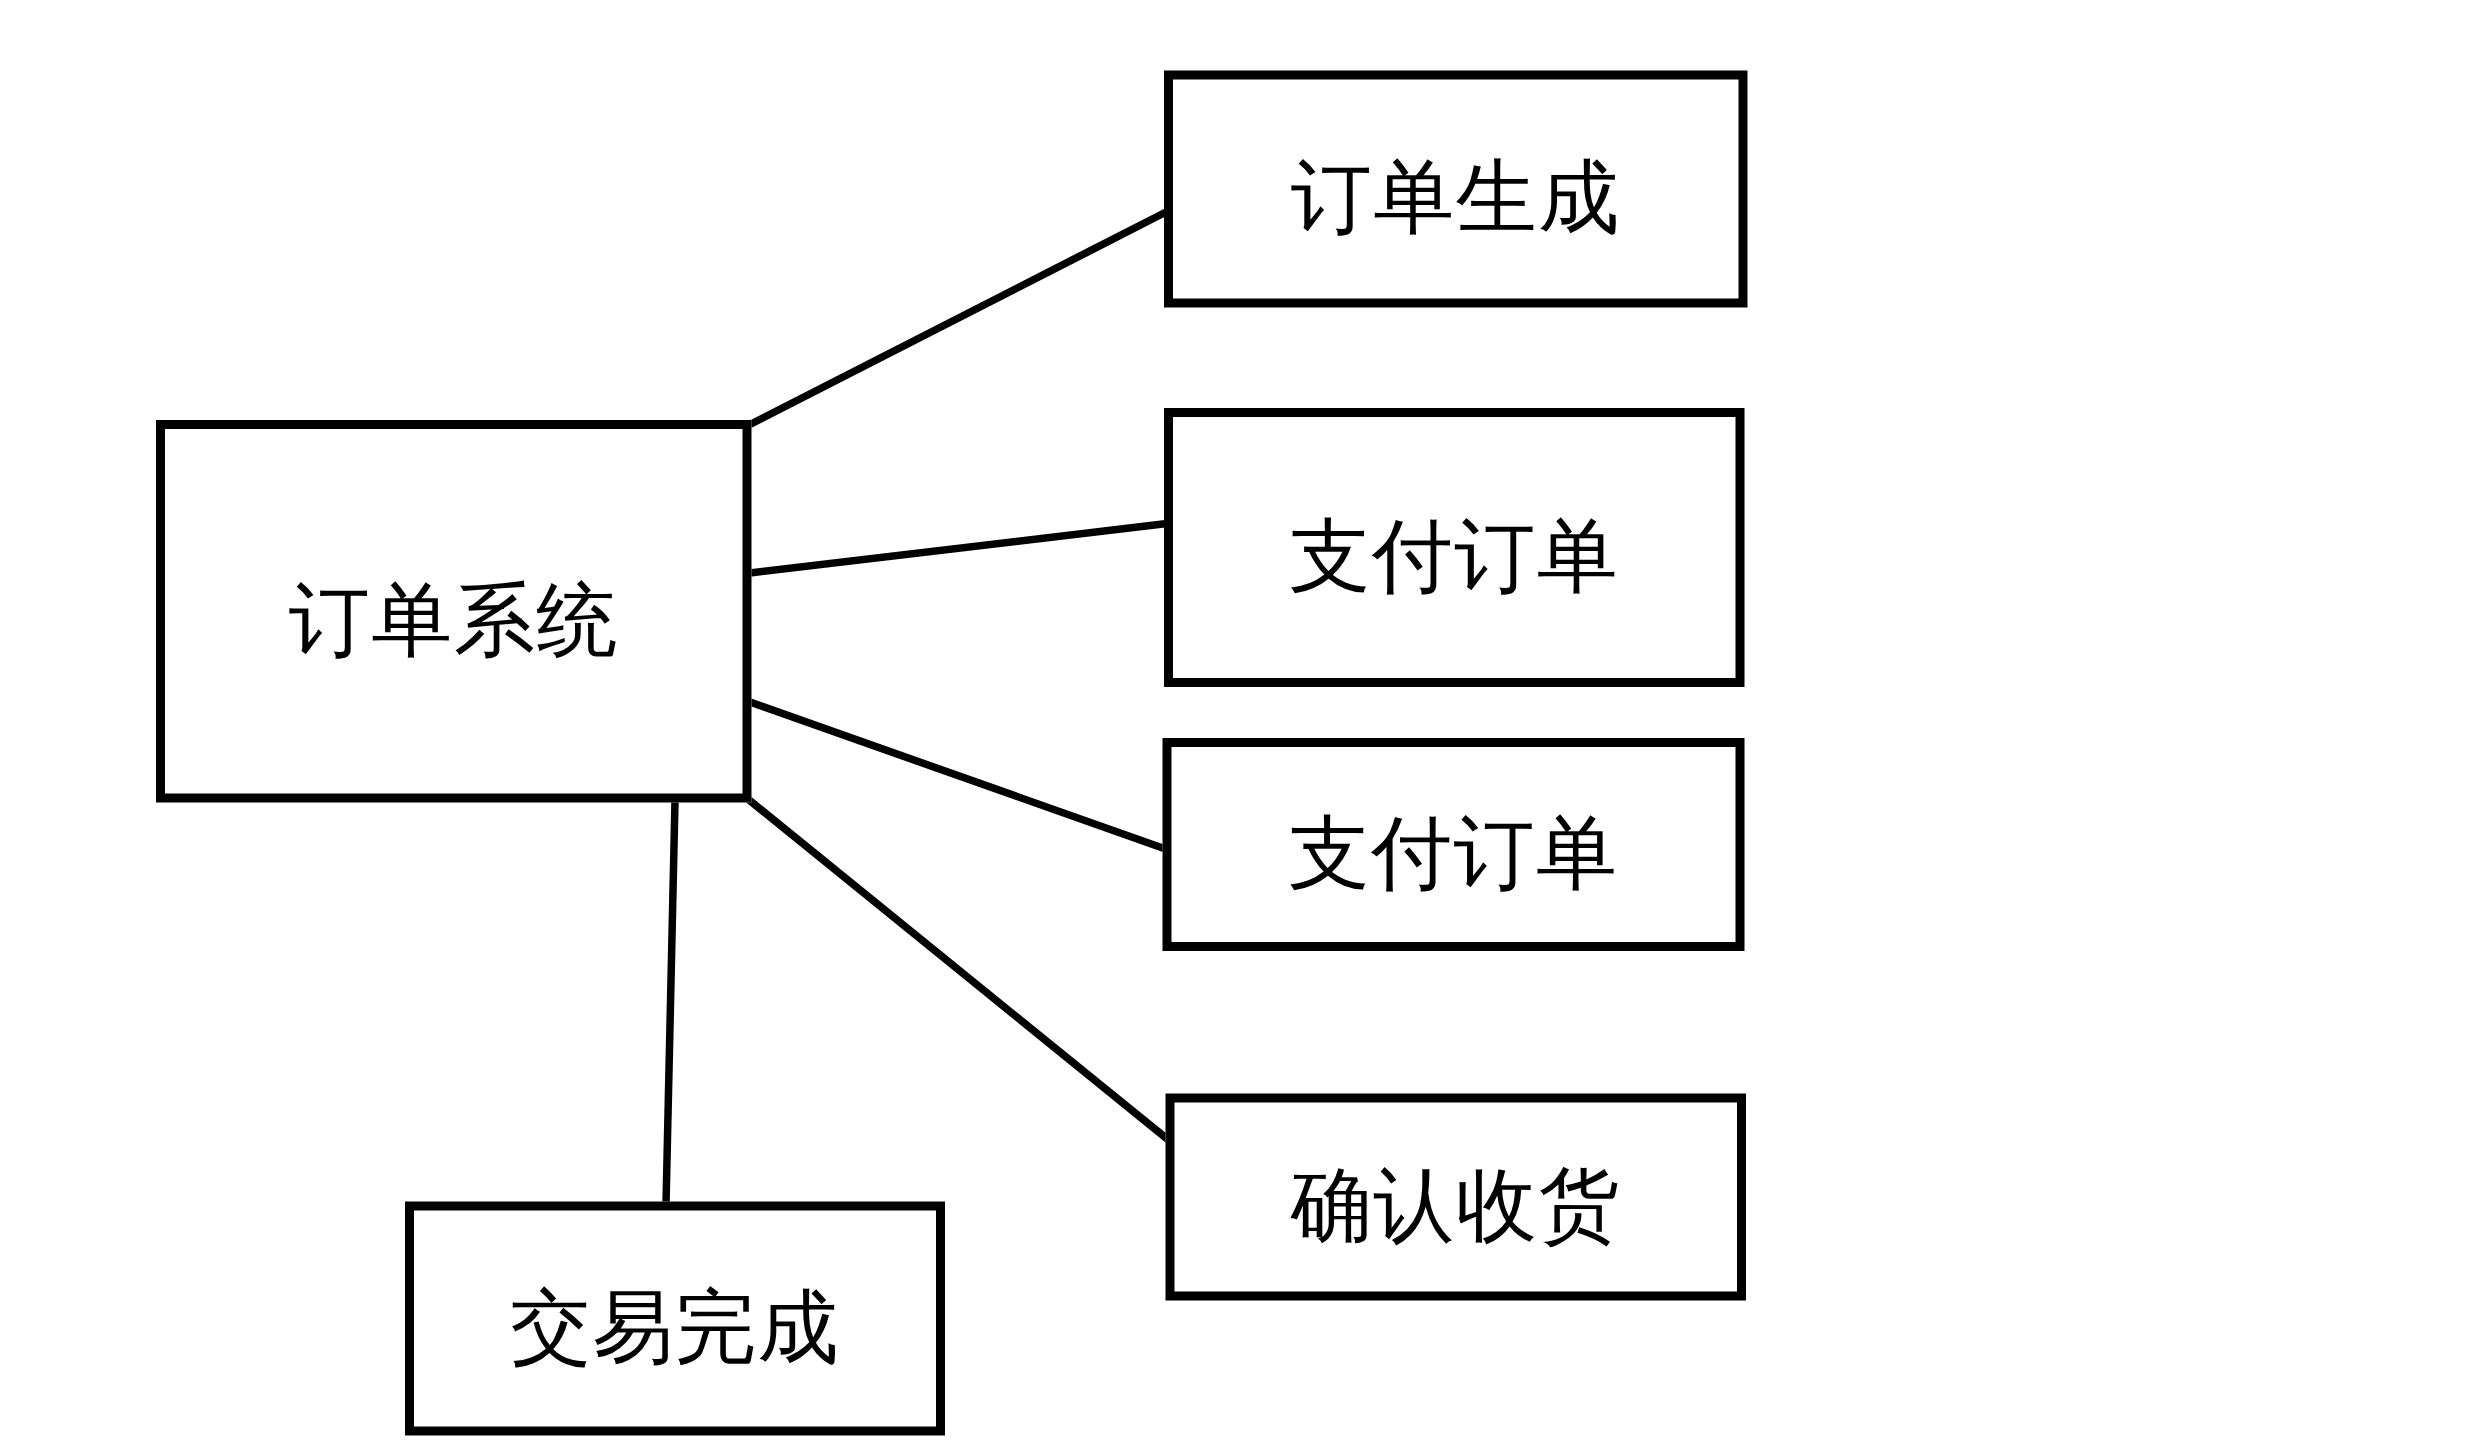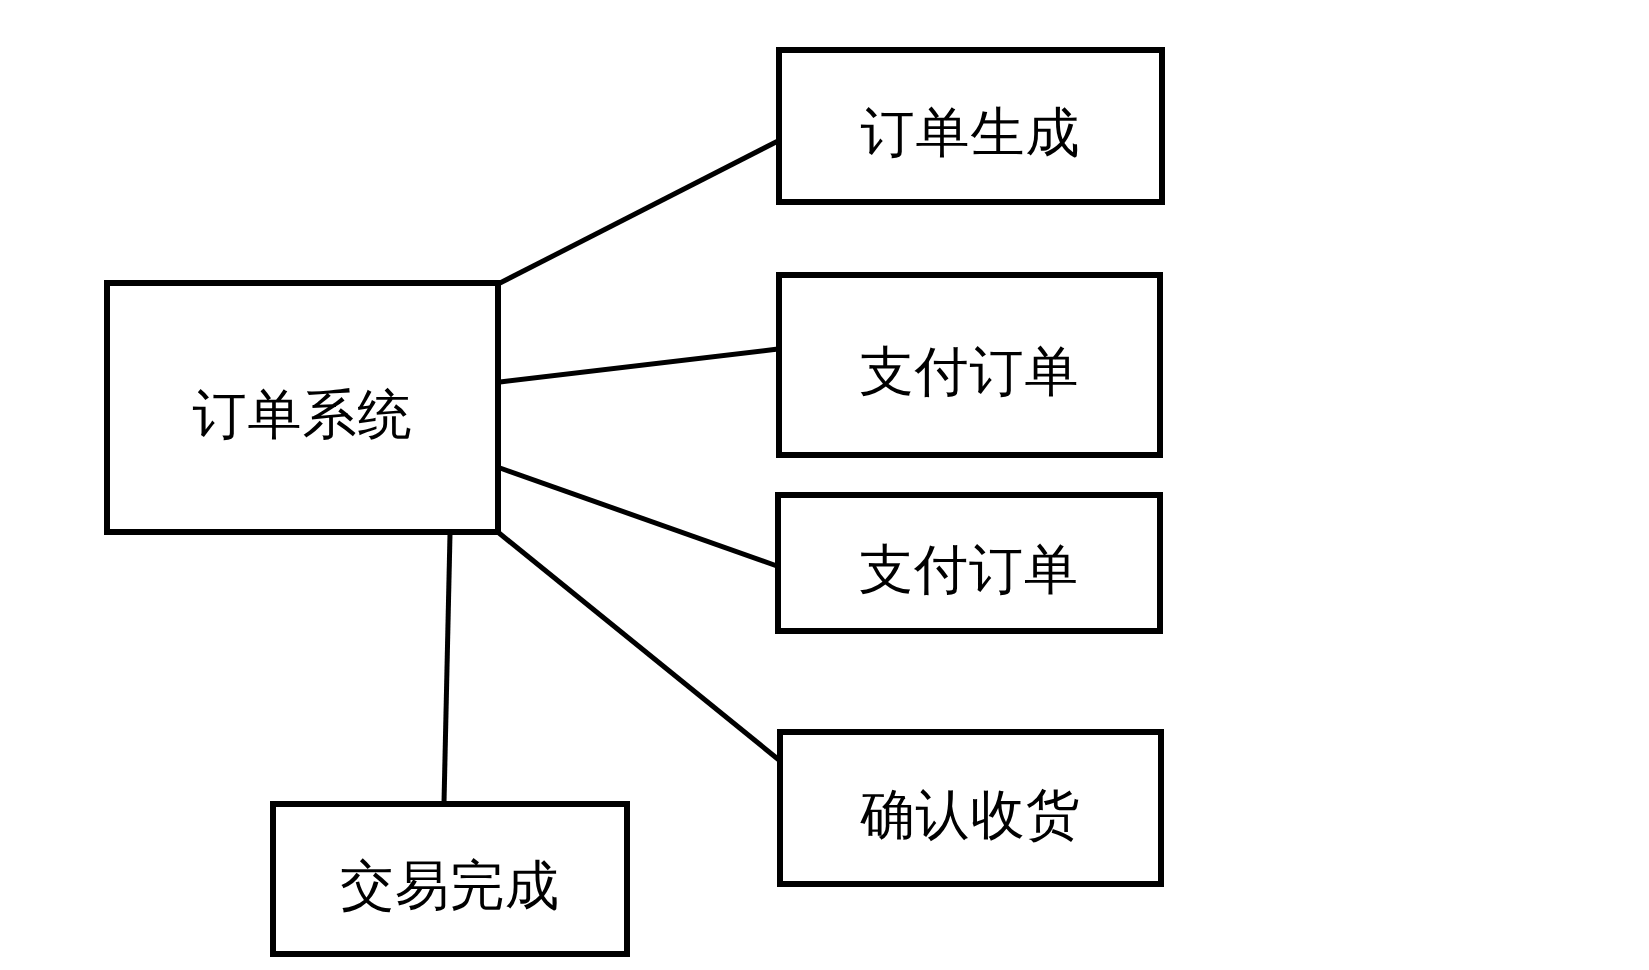--- a/index.html
+++ b/index.html
@@ -38,21 +38,21 @@
     color: #000000;
     padding-top: 12px;
     white-space: nowrap;
     letter-spacing: 1px;
   }
   
   #node-order-system      { left: 104px; top: 280px; width: 397px; height: 255px; }
   #node-order-created     { left: 776px; top:  47px; width: 389px; height: 158px; }
   #node-order-paid        { left: 776px; top: 272px; width: 387px; height: 186px; }
   #node-merchant-shipped  { left: 775px; top: 492px; width: 388px; height: 142px; }
-  #node-receipt-confirmed { left: 777px; top: 729px; width: 387px; height: 158px; }
+  #node-receipt-confirmed { left: 777px; top: 729px; width: 387px; height: 138px; }
   #node-deal-completed    { left: 270px; top: 801px; width: 360px; height: 156px; }
   .connector {
     stroke: #000000;
     stroke-width: 5;
     fill: none;
   }
 </style>
 </head>
 <body>
 

